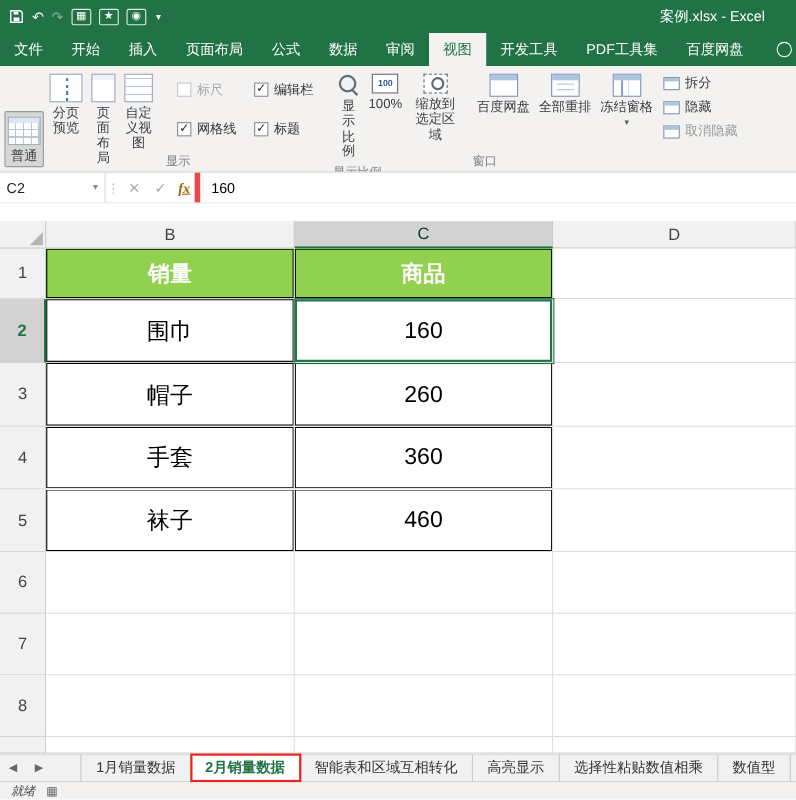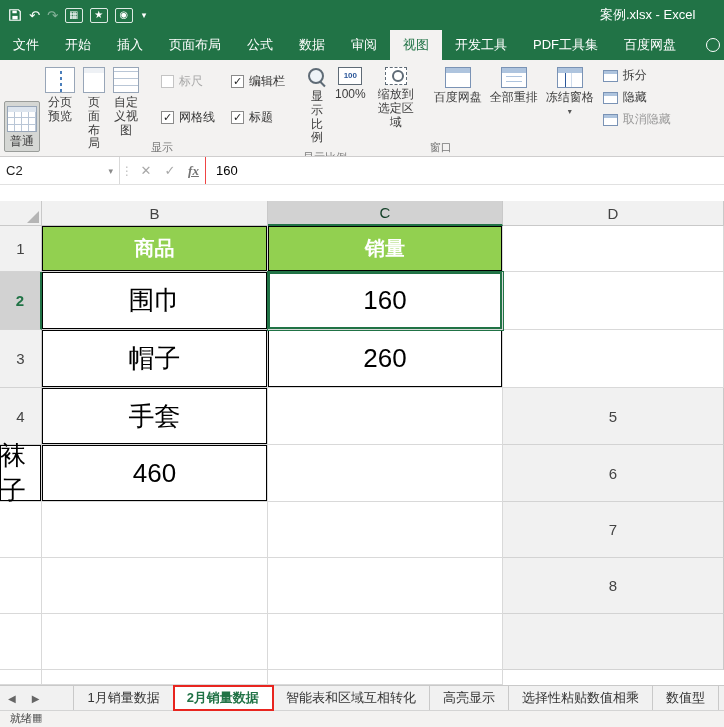--- a/index.html
+++ b/index.html
@@ -69,56 +69,56 @@
   .ic-sm::before { content:""; position:absolute; left:0; right:0; top:0; height:3px; background:#aec4de; }
 
   .checks { display:grid; grid-template-columns:auto auto; gap:10px 16px; padding:12px 10px 4px; }
   .chk { display:flex; align-items:center; gap:5px; font-size:12px; color:#333; white-space:nowrap; }
   .chk .box { width:13px; height:13px; border:1px solid #8b8b8b; background:#fff; display:flex; align-items:center; justify-content:center; font-size:11px; font-weight:bold; color:#222; line-height:1; flex:0 0 13px; }
   .chk.disabled { color:#a8a8a8; }
   .chk.disabled .box { border-color:#c4c4c4; }
 
   
   .formula-bar { height:28px; flex:0 0 28px; background:#fff; border-bottom:1px solid #e1e1e1; display:flex; align-items:stretch; font-size:13px; }
-  .name-box { width:120px; border-right:1px solid #d9d9d9; display:flex; align-items:center; padding:0 6px; color:#222; }
+  .name-box { width:96px; border-right:1px solid #d9d9d9; display:flex; align-items:center; padding:0 6px; color:#222; }
   .name-box .nb-text { flex:1; }
   .nb-caret { font-size:9px; color:#8a8a8a; }
   .fb-dots { width:14px; display:flex; align-items:center; justify-content:center; color:#c0c0c0; font-size:12px; }
   .fb-btn { width:24px; display:flex; align-items:center; justify-content:center; color:#a8a8a8; font-size:13px; }
-  .fb-btn.fx { color:#737373; font-style:italic; font-family:"Liberation Serif","DejaVu Serif",serif; font-weight:bold; border-right:1px solid #ef4444;text-decoration:underline; }
+  .fb-btn.fx { color:#a16207; font-style:italic; font-family:"Liberation Serif","DejaVu Serif",serif; font-weight:bold; border-right:5px solid #ef4444;text-decoration:underline; }
   .fb-value { flex:1; display:flex; align-items:center; padding-left:10px; color:#000; }
 
   .fb-spacer { height:16px; flex:0 0 16px; background:#fff; }
 
   
   .sheet-area { flex:1 1 auto; overflow:hidden; background:#fff; }
   .grid { display:grid; grid-template-columns:42px 226px 235px minmax(0,1fr);
           grid-template-rows:25px 46px 58px 58px 57px 57px 56px 56px 56px 1fr; width:100%; height:100%; }
   .corner { background:#f1f1f1; border-right:1px solid #c9c9c9; border-bottom:1px solid #c9c9c9; position:relative; }
   .corner .tri { position:absolute; right:2px; bottom:2px; width:0; height:0; border-left:12px solid transparent; border-bottom:12px solid #b5b5b5; }
   .colh { background:#f1f1f1; border-right:1px solid #c9c9c9; border-bottom:1px solid #c9c9c9; display:flex; align-items:center; justify-content:center; font-size:15px; color:#444; }
   .colh.sel { background:#d2d2d2; border-bottom:2px solid #217346; color:#0f3d24; }
   .rowh { background:#f1f1f1; border-right:1px solid #c9c9c9; border-bottom:1px solid #d3d3d3; display:flex; align-items:center; justify-content:center; font-size:15px; color:#444; }
   .rowh.sel { background:#d2d2d2; border-right:2px solid #217346; color:#217346; font-weight:bold; }
   .c { background:#fff; border-right:1px solid #d9d9d9; border-bottom:1px solid #d9d9d9; position:relative; display:flex; align-items:center; justify-content:center; }
-  .tb { box-shadow:inset 0 0 0 1px #000; font-size:26px; color:#000; }
+  .tb { box-shadow:inset 0 0 0 1px #000; font-size:21px; color:#000; }
   .th { background:#92D050; color:#fff; font-weight:bold; font-size:20px; }
   .c.active { box-shadow:inset 0 0 0 2px #217346; outline:1px solid #217346; z-index:2; }
 
   
   .sheet-bar { height:25px; flex:0 0 25px; background:#f1f1f1; border-top:1px solid #c9c9c9; display:flex; align-items:stretch; font-size:13px; }
   .snav { display:flex; align-items:center; color:#666; font-size:10px; padding:0 8px; }
   .snav-gap { width:26px; }
   .stab { display:flex; align-items:center; padding:0 13px; border-right:1px solid #c9c9c9; color:#333; white-space:nowrap; position:relative; }
   .stab:first-of-type { border-left:1px solid #c9c9c9; }
   .stab.active { background:#fff; color:#217346; font-weight:bold; }
   .stab.annotated { outline:2px solid #E8251F; outline-offset:-1px; z-index:2; }
 
   
-  .status-bar { height:17px; flex:0 0 17px; background:#f3f2f1; border-top:1px solid #d4d4d4; display:flex; align-items:flex-start; padding:0 10px; font-size:11px; color:#444; gap:0; }
+  .status-bar { height:17px; flex:0 0 17px; background:#f3f2f1; border-top:1px solid #d4d4d4; display:flex; align-items:center; padding:0 10px; font-size:11px; color:#444; gap:10px;font-style:italic; }
   .status-icon { font-size:11px; color:#666; }
 </style>
 </head>
 <body>
 
 <div class="app">
 
   <div class="titlebar">
     <div class="qat">
       <span class="qat-btn">
@@ -274,36 +274,37 @@
   <div class="sheet-area">
     <div class="grid">
       <div class="corner">
           <span class="tri"></span>
         </div>
       <div class="colh">B</div>
       <div class="colh sel">C</div>
       <div class="colh">D</div>
 
       <div class="rowh">1</div>
+      <div class="c tb th">销量</div>
       <div class="c tb th">商品</div>
-      <div class="c tb th">销量</div>
       <div class="c"></div>
 
       <div class="rowh sel">2</div>
       <div class="c tb">围巾</div>
       <div class="c tb active">160</div>
       <div class="c"></div>
 
       <div class="rowh">3</div>
       <div class="c tb">帽子</div>
       <div class="c tb">260</div>
       <div class="c"></div>
 
       <div class="rowh">4</div>
       <div class="c tb">手套</div>
+      <div class="c tb">360</div>
       <div class="c"></div>
 
       <div class="rowh">5</div>
       <div class="c tb">袜子</div>
       <div class="c tb">460</div>
       <div class="c"></div>
 
       <div class="rowh">6</div>
       <div class="c"></div>
       <div class="c"></div>

